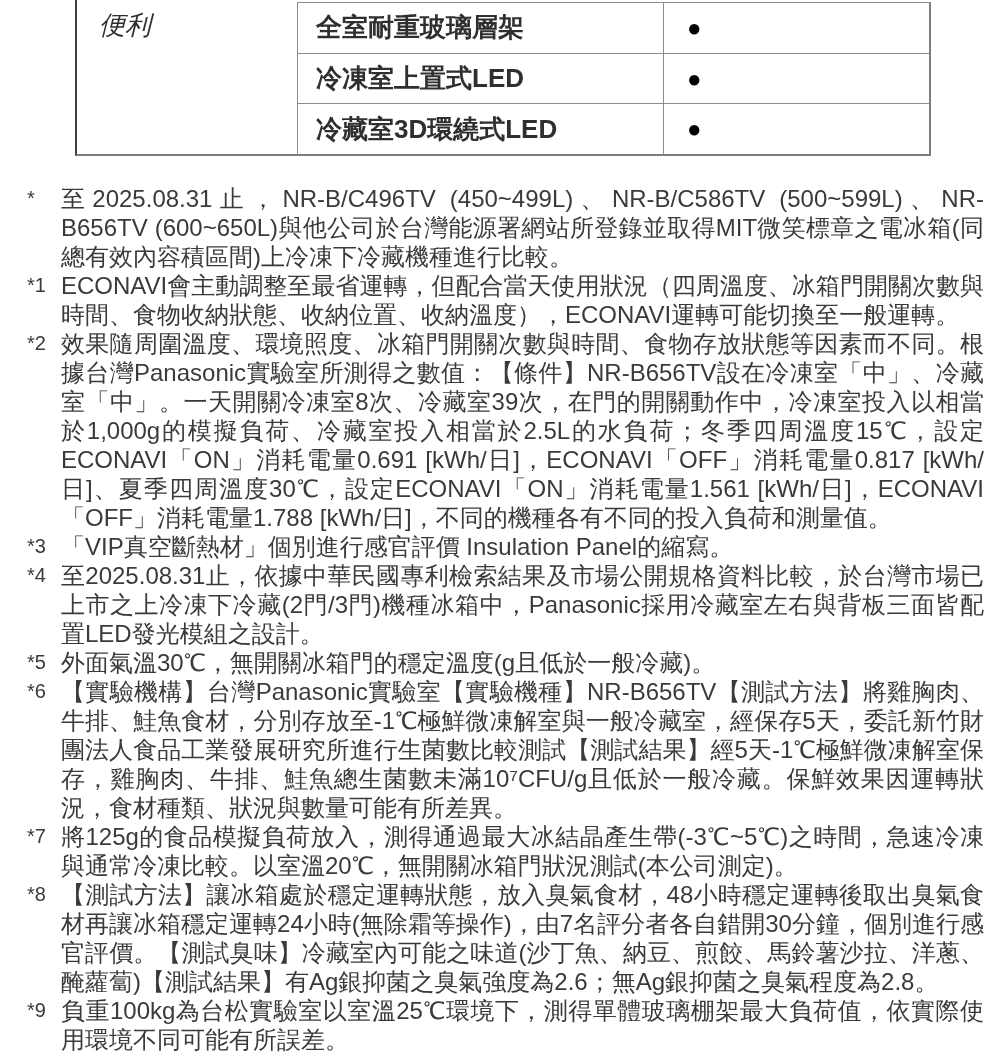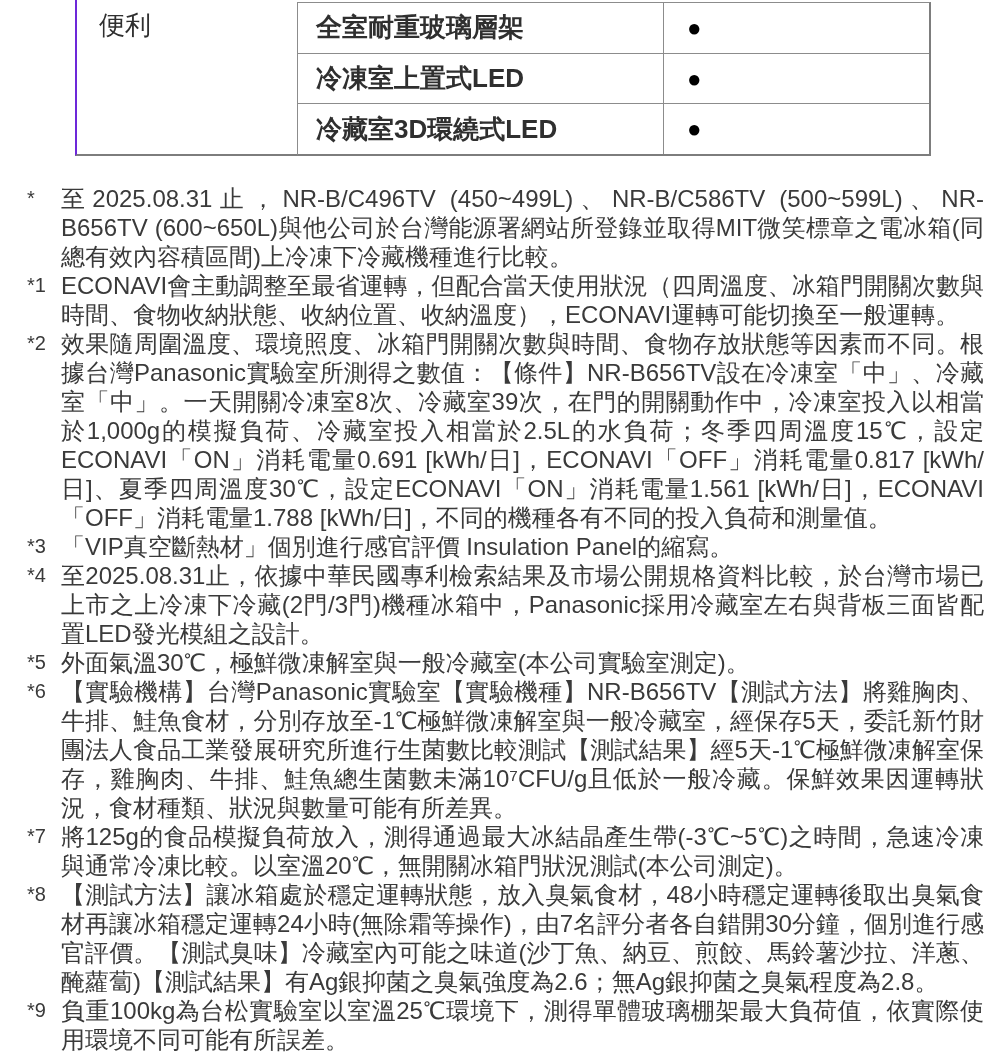--- a/index.html
+++ b/index.html
@@ -24,25 +24,26 @@
     width: 856px;
     height: 156px;
   }
   .cat-cell {
     position: absolute;
     left: 0;
     top: 0;
     width: 222px;
     height: 156px;
     box-sizing: border-box;
-    border-left: 2px solid #6d28d9;
+    border-left: 2px solid #404040;
     border-bottom: 2px solid #7d7d7d;
     padding: 8px 0 8px 22px;
     font-size: 26px;
     color: #2f2f2f;
+    font-style: italic;
   }
   .feature-rows {
     position: absolute;
     left: 222px;
     top: 2px;
     width: 634px;
     height: 154px;
     box-sizing: border-box;
     border-top: 1px solid #8c8c8c;
     border-left: 1px solid #8c8c8c;
@@ -151,21 +152,21 @@
   <div class="fn">
     <div class="fn-marker">*3</div>
     <div class="fn-text">「VIP真空斷熱材」個別進行感官評價 Insulation Panel的縮寫。</div>
   </div>
   <div class="fn">
     <div class="fn-marker">*4</div>
     <div class="fn-text">至2025.08.31止，依據中華民國專利檢索結果及市場公開規格資料比較，於台灣市場已上市之上冷凍下冷藏(2門/3門)機種冰箱中，Panasonic採用冷藏室左右與背板三面皆配置LED發光模組之設計。</div>
   </div>
   <div class="fn">
     <div class="fn-marker">*5</div>
-    <div class="fn-text">外面氣溫30℃，極鮮微凍解室與一般冷藏室(本公司實驗室測定)。</div>
+    <div class="fn-text">外面氣溫30℃，無開關冰箱門的穩定溫度(g且低於一般冷藏)。</div>
   </div>
   <div class="fn">
     <div class="fn-marker">*6</div>
     <div class="fn-text">【實驗機構】台灣Panasonic實驗室【實驗機種】NR-B656TV【測試方法】將雞胸肉、牛排、鮭魚食材，分別存放至-1℃極鮮微凍解室與一般冷藏室，經保存5天，委託新竹財團法人食品工業發展研究所進行生菌數比較測試【測試結果】經5天-1℃極鮮微凍解室保存，雞胸肉、牛排、鮭魚總生菌數未滿10⁷CFU/g且低於一般冷藏。保鮮效果因運轉狀況，食材種類、狀況與數量可能有所差異。</div>
   </div>
   <div class="fn">
     <div class="fn-marker">*7</div>
     <div class="fn-text">將125g的食品模擬負荷放入，測得通過最大冰結晶產生帶(-3℃~5℃)之時間，急速冷凍與通常冷凍比較。以室溫20℃，無開關冰箱門狀況測試(本公司測定)。</div>
   </div>
   <div class="fn">

